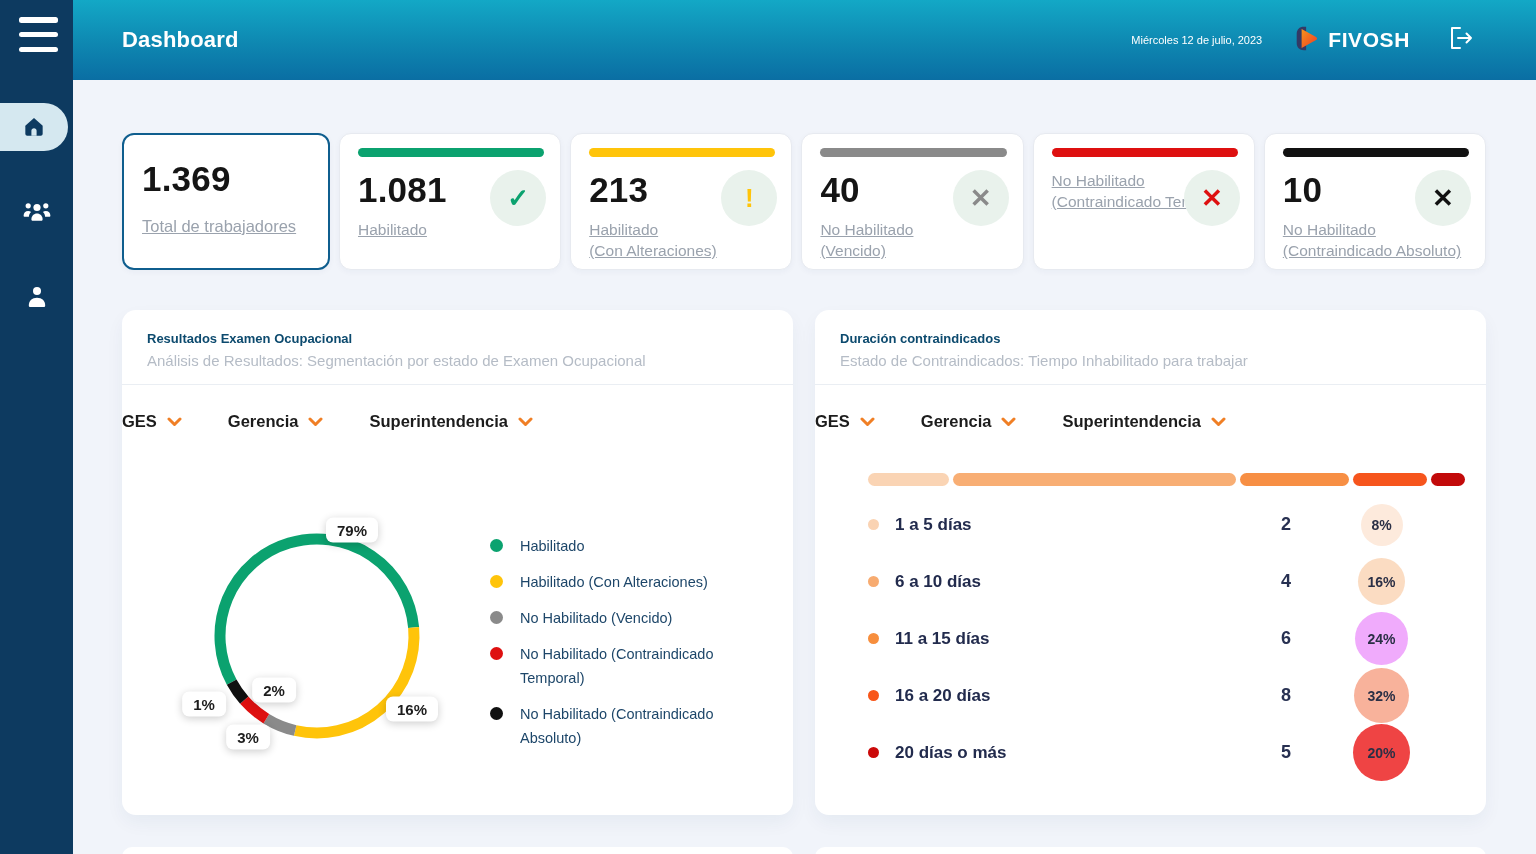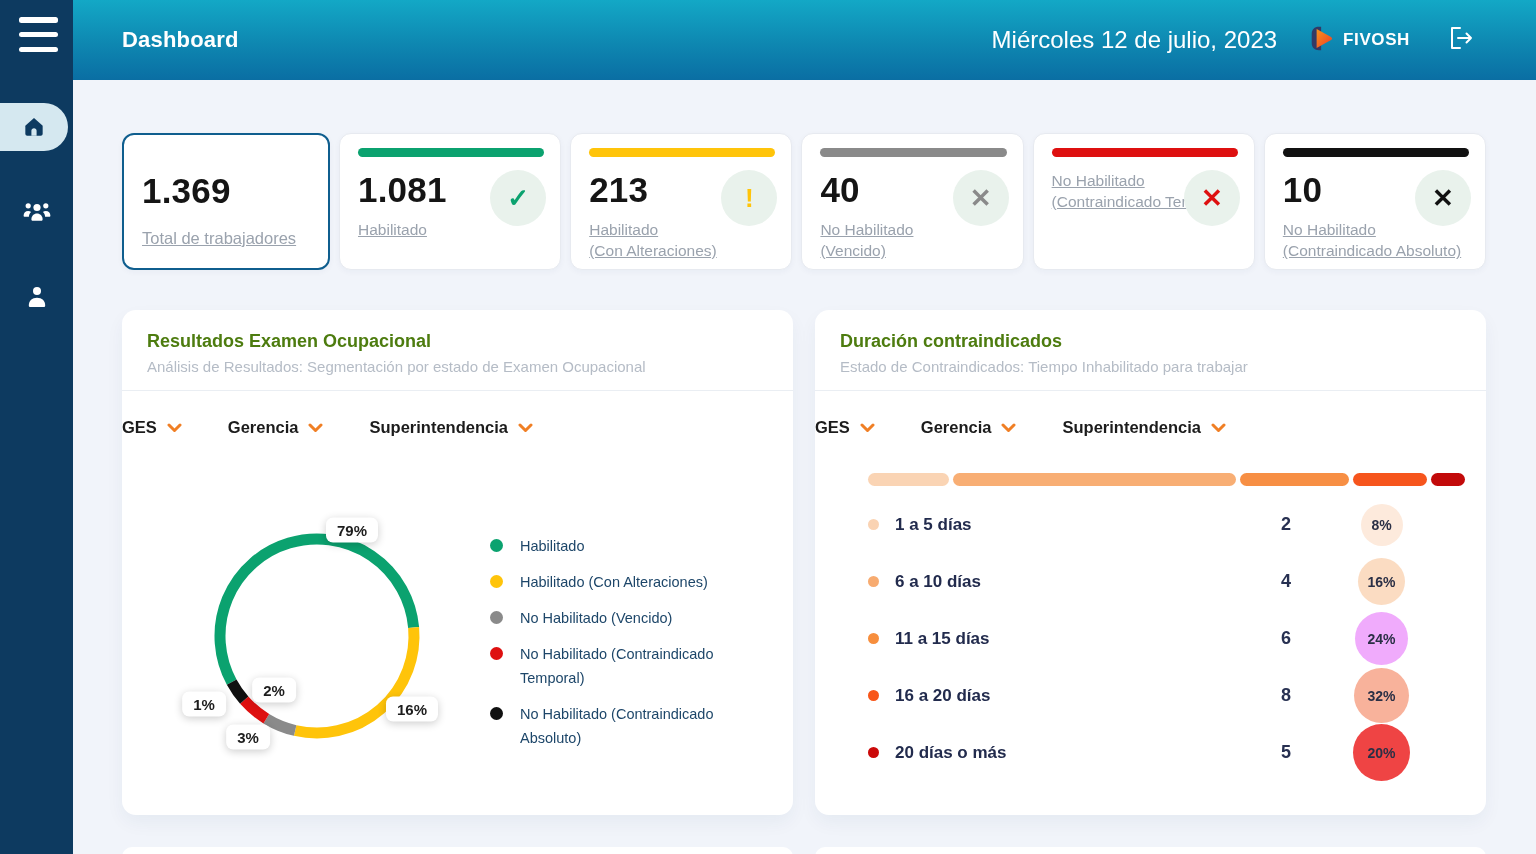--- a/index.html
+++ b/index.html
@@ -17,50 +17,50 @@
   .side-item.active { width:68px; background:#d5e8f0; border-radius:0 26px 26px 0; }
   .side-item svg { display:block; }
 
   
   .main-col { flex:1; display:flex; flex-direction:column; }
   .topbar { height:80px; flex:0 0 80px;
     background:linear-gradient(180deg,#13a8c6 0%, #0e87b1 55%, #0a6ea3 100%);
     display:flex; align-items:center; padding:0 62px 0 49px; }
   .topbar-title { color:#fff; font-size:22px; font-weight:700; letter-spacing:.2px; }
   .topbar-right { margin-left:auto; display:flex; align-items:center; gap:32px; }
-  .topbar-date { color:#fff; font-size:24px; }
+  .topbar-date { color:#fff; font-size:11px; }
   .brand { display:flex; align-items:center; gap:7px; }
-  .brand-name { color:#fff; font-size:17px; font-weight:800; letter-spacing:.6px; }
+  .brand-name { color:#fff; font-size:21px; font-weight:800; letter-spacing:.6px; }
   .logout-btn { cursor:pointer; display:flex; align-items:center; margin-left:6px; }
 
   
   .content { flex:1; padding:53px 50px 0 49px; position:relative; }
 
   
   .cards-row { display:flex; gap:9px; height:137px; }
   .stat-card { background:#fff; border:1px solid #e7eaf0; border-radius:12px;
     position:relative; flex:1; padding:14px 16px 12px 18px; cursor:pointer;
     box-shadow:0 2px 6px rgba(20,50,90,.04); }
-  .stat-card.outline { flex:0 0 208px; border:2.5px solid #0f5e8e; padding-top:36px; }
+  .stat-card.outline { flex:0 0 208px; border:2.5px solid #0f5e8e; padding-top:24px; }
   .accent-bar { height:9px; border-radius:6px; margin:0 0 13px 0; background:#ccc; }
   .card-number { font-size:35px; font-weight:800; color:#151515; letter-spacing:.2px; line-height:40px; }
   .card-label { margin-top:9px; font-size:15.5px; color:#9aa2ad; line-height:21px;text-decoration:underline; }
   .stat-card.outline .card-label { margin-top:14px; font-size:16.5px; line-height:26px; }
   .badge { position:absolute; top:36px; right:14px; width:56px; height:56px; border-radius:50%;
     background:#e9f2ec; display:flex; align-items:center; justify-content:center; }
   .badge-glyph { font-size:26px; font-weight:800; }
 
   
   .panels-row { display:flex; gap:22px; margin-top:40px; }
   .panel { background:#fff; border-radius:14px; height:505px; position:relative;
     box-shadow:0 8px 18px rgba(20,50,90,.05); }
   .panel.left { flex:0 0 671px; }
   .panel.right { flex:1; }
   .panel-head { padding:21px 24px 15px 25px; border-bottom:1px solid #eaeef3; }
-  .panel-title { font-size:18px; font-weight:700; color:#4d7c0f; }
+  .panel-title { font-size:13px; font-weight:700; color:#0c4a6e; }
   .panel-sub { margin-top:6px; font-size:15px; color:#b5bcc6; }
   .filters { display:flex; gap:46px; padding:27px 37px 0 0; }
   .filter { display:flex; align-items:center; gap:10px; cursor:pointer;
     font-size:16.5px; font-weight:700; color:#1c1c1c; }
 
   
   #donut { position:absolute; left:85px; top:216px; width:220px; height:220px; }
   .chip { position:absolute; transform:translate(-50%,-50%); background:#fff;
     border-radius:7px; padding:4px 11px; font-size:15px; font-weight:700; color:#1d1d1d;
     box-shadow:0 2px 8px rgba(0,0,0,.20); white-space:nowrap; }

